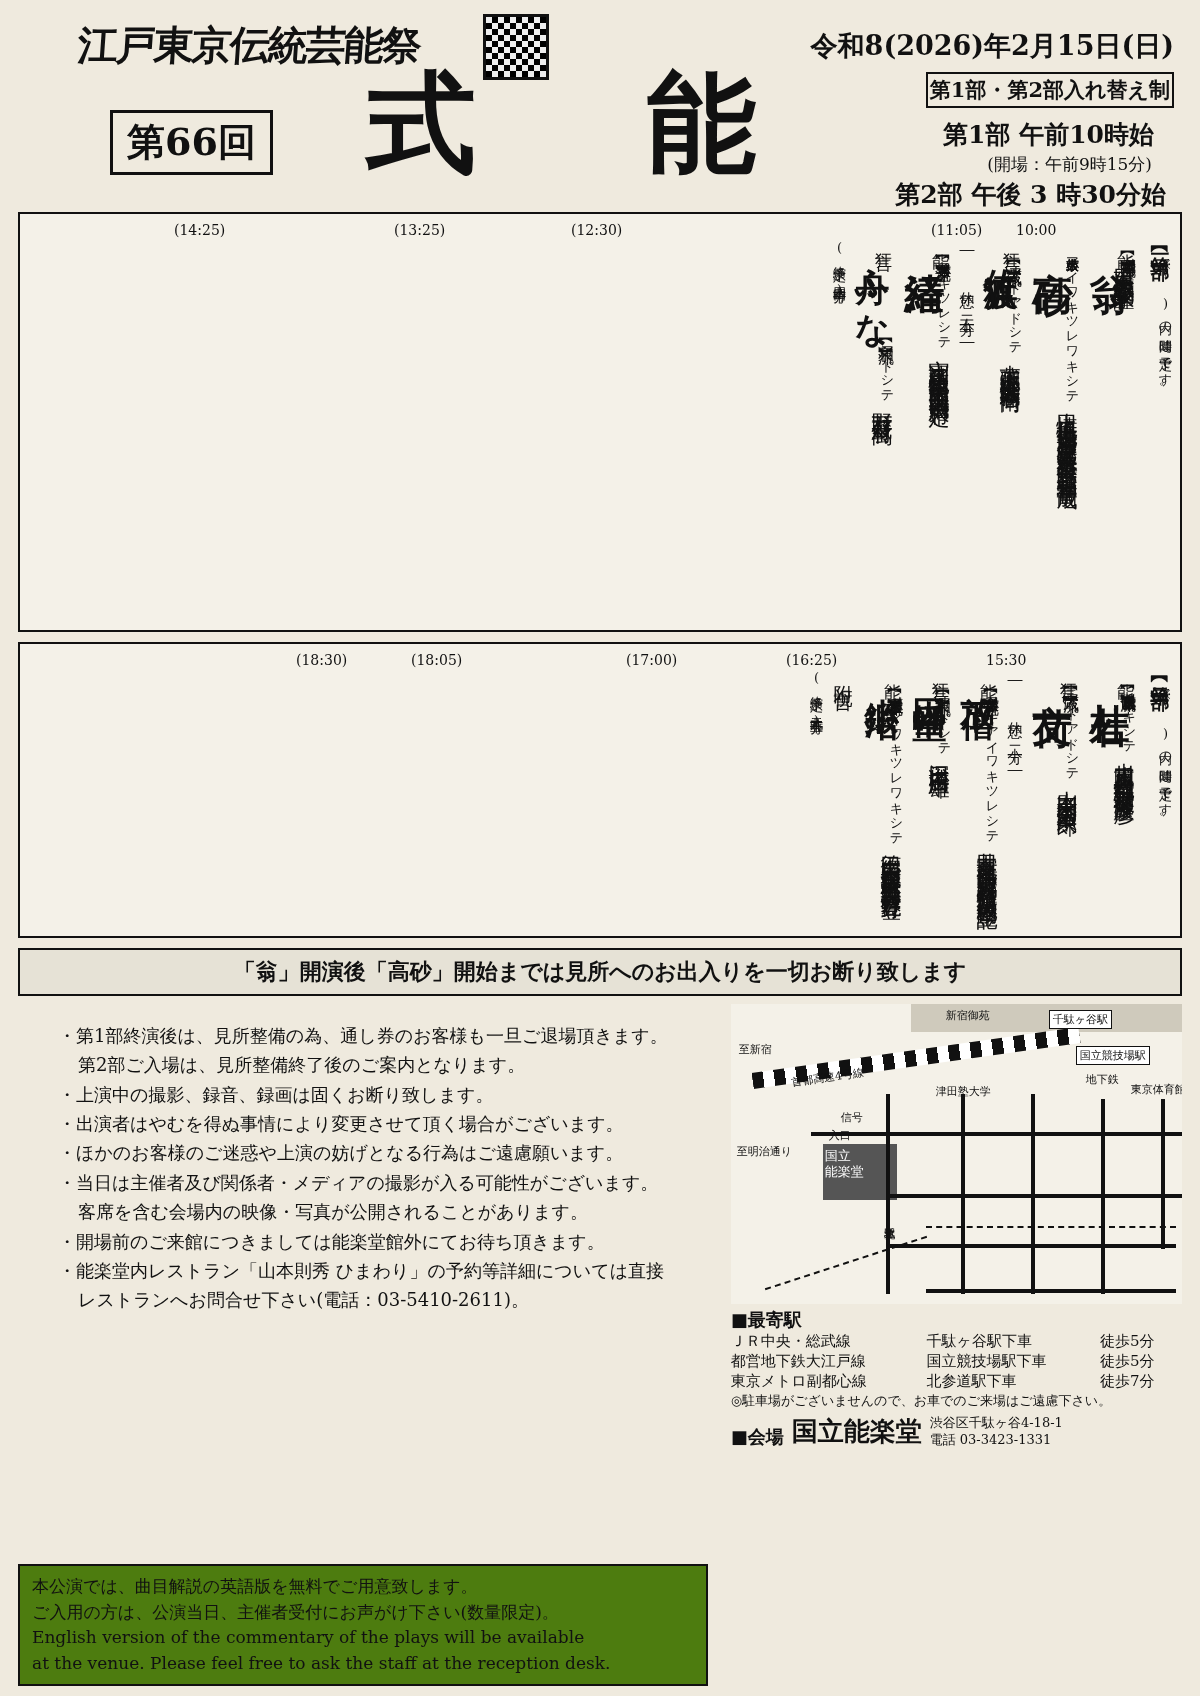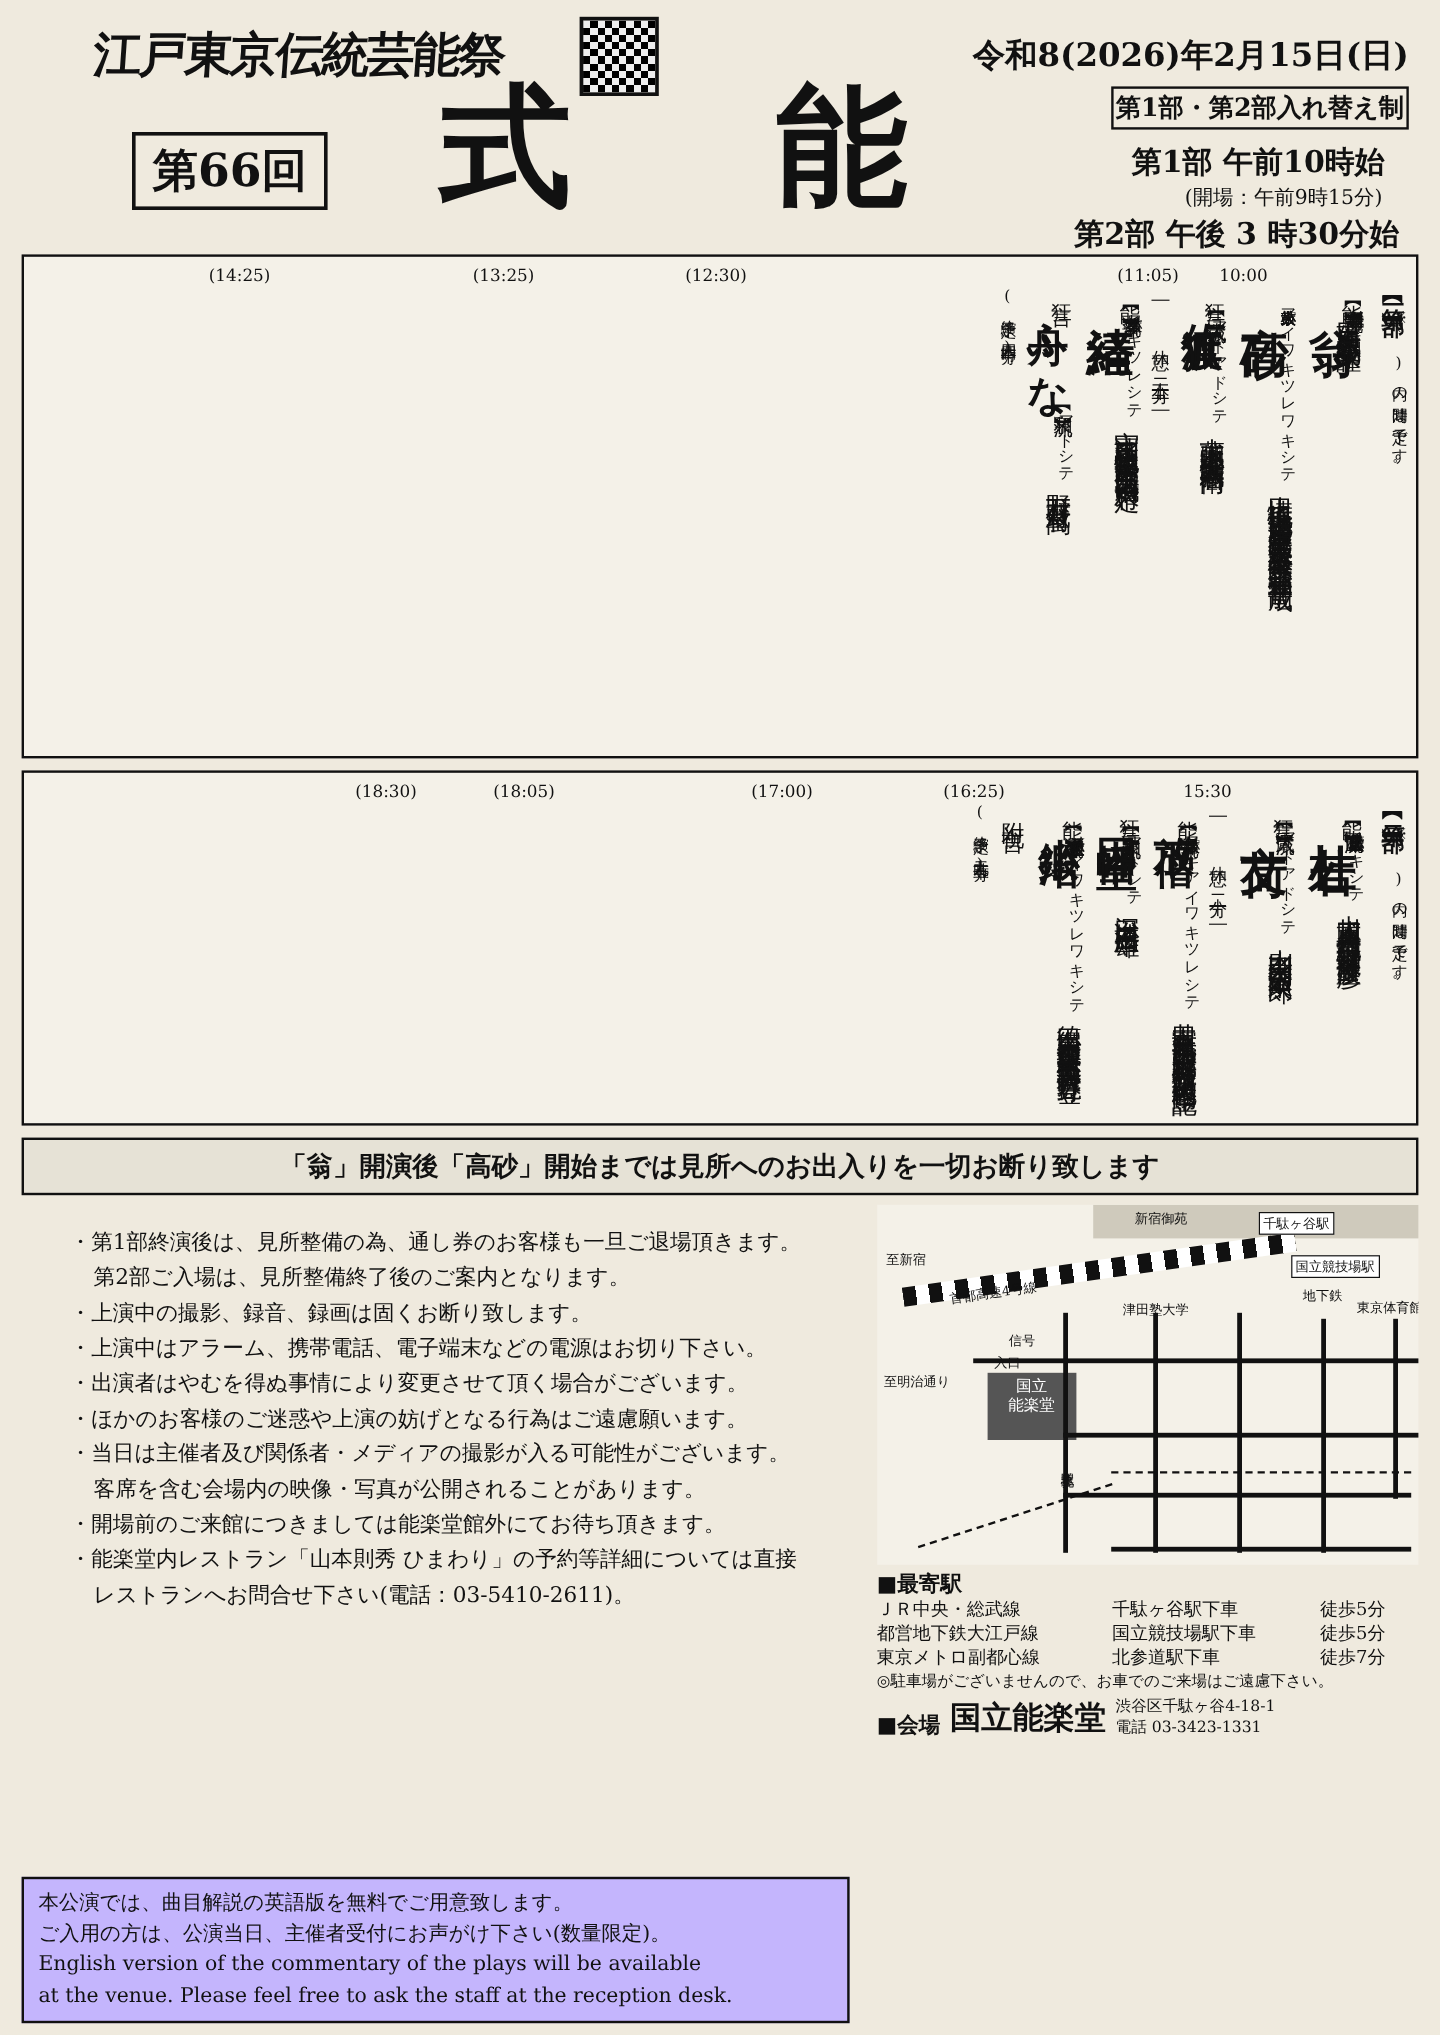--- a/index.html
+++ b/index.html
@@ -118,32 +118,32 @@
 
   .rightbox{width:470px;position:relative;}
   .map{
     width:100%;height:300px;border:0;position:relative;background:#f4f1e8;overflow:hidden;
   }
   .maparea{position:absolute;background:#cfcabc;}
   .mapline{position:absolute;background:#111;}
   .mapdash{position:absolute;border-top:2px dashed #111;}
   .maptxt{position:absolute;font-size:11px;font-family:"DejaVu Serif","Liberation Serif",serif;white-space:nowrap;}
   .mapvert{writing-mode:vertical-rl;text-orientation:upright;}
-  .noh-block{position:absolute;background:#555;color:#fff;font-size:13px;text-align:center;line-height:1.25;padding:4px 2px;font-family:Liberation Mono, monospace;}
+  .noh-block{position:absolute;background:#555;color:#fff;font-size:13px;line-height:1.25;padding:4px 2px;font-family:Liberation Sans, sans-serif;}
   .station-head{font-size:18px;font-weight:bold;margin-top:4px;font-family:"DejaVu Serif","Liberation Serif",serif;}
   .station-tbl{width:100%;border-collapse:collapse;font-size:15px;font-family:"DejaVu Serif","Liberation Serif",serif;}
   .station-tbl td{padding:0 4px 1px 0;white-space:nowrap;}
   .parknote{font-size:13px;font-family:"DejaVu Serif","Liberation Serif",serif;}
   .venue{display:flex;align-items:flex-end;gap:8px;margin-top:4px;}
   .venue .vname{font-size:26px;font-weight:bold;font-family:"DejaVu Serif","Liberation Serif",serif;}
   .venue .vaddr{font-size:13px;line-height:1.3;font-family:"DejaVu Serif","Liberation Serif",serif;}
 
   .english{
     position:absolute;left:18px;bottom:10px;width:690px;
-    border:2px solid #111;background:#c4b5fd;padding:8px 12px;box-sizing:border-box;
+    border:2px solid #111;background:#4d7c0f;padding:8px 12px;box-sizing:border-box;
     font-size:17px;line-height:1.5;font-family:"DejaVu Serif","Liberation Serif",serif;
   }
 </style>
 </head>
 <body>
 
 <div class="page">
 
   <div class="header">
     <div class="logo">江戸東京伝統芸能祭</div>
@@ -416,21 +416,20 @@
   </div>
 
   <div class="notice">「翁」開演後「高砂」開始までは見所へのお出入りを一切お断り致します</div>
 
   <div class="bottom">
 
     <ul class="notes">
       <li>・第1部終演後は、見所整備の為、通し券のお客様も一旦ご退場頂きます。</li>
       <li class="sub">第2部ご入場は、見所整備終了後のご案内となります。</li>
       <li>・上演中の撮影、録音、録画は固くお断り致します。</li>
-      <li>・上演中はアラーム、携帯電話、電子端末などの電源はお切り下さい。</li>
       <li>・出演者はやむを得ぬ事情により変更させて頂く場合がございます。</li>
       <li>・ほかのお客様のご迷惑や上演の妨げとなる行為はご遠慮願います。</li>
       <li>・当日は主催者及び関係者・メディアの撮影が入る可能性がございます。</li>
       <li class="sub">客席を含む会場内の映像・写真が公開されることがあります。</li>
       <li>・開場前のご来館につきましては能楽堂館外にてお待ち頂きます。</li>
       <li>・能楽堂内レストラン「山本則秀 ひまわり」の予約等詳細については直接</li>
       <li class="sub">レストランへお問合せ下さい(電話：03-5410-2611)。</li>
     </ul>
 
     <div class="rightbox">

